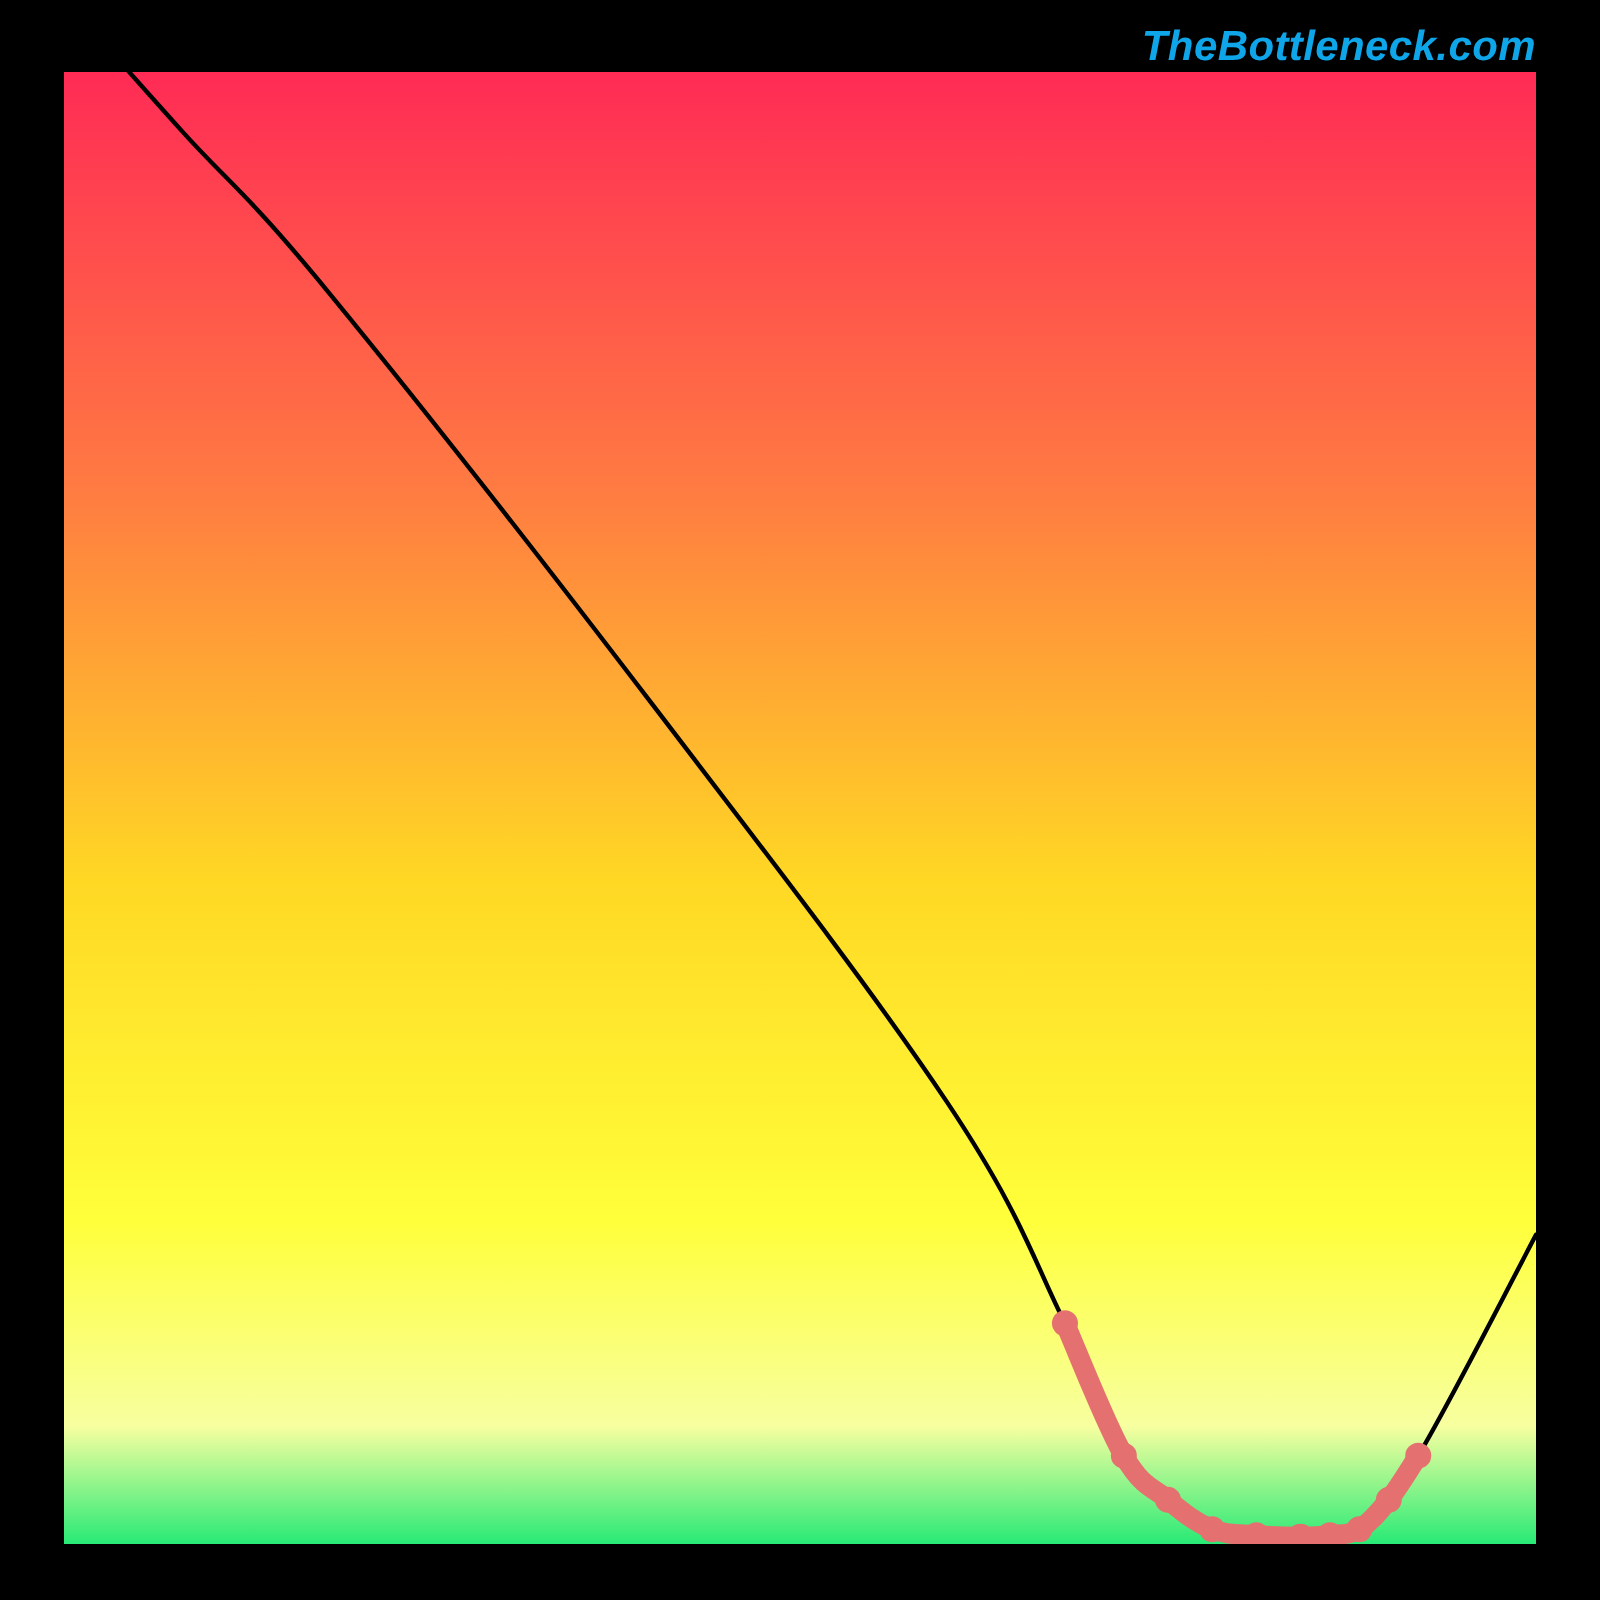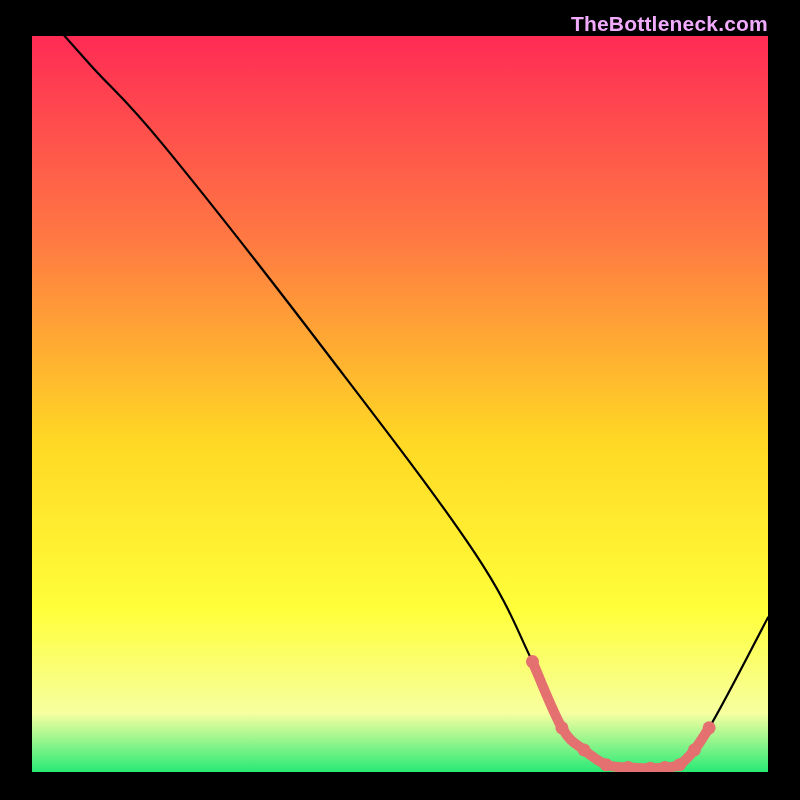--- a/index.html
+++ b/index.html
@@ -18,22 +18,23 @@
     height: 760px;
     background: #000000;
   }
   .attribution {
     position: absolute;
     top: 0;
     right: 0;
     font-family: Arial, Helvetica, sans-serif;
     font-size: 21px;
     font-weight: 600;
-    color: #f0abfc;
+    color: #0ea5e9;
     letter-spacing: 0.2px;
+    font-style: italic;
   }
   svg.plot {
     position: absolute;
     left: 0;
     top: 24px;
     width: 736px;
     height: 736px;
   }
 </style>
 </head>

